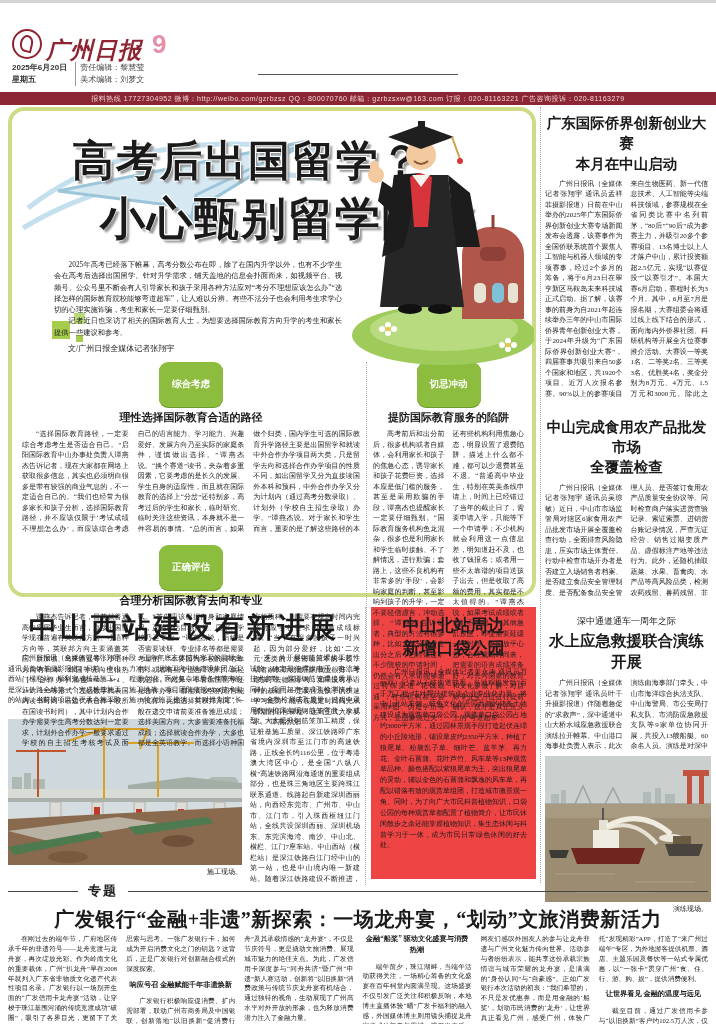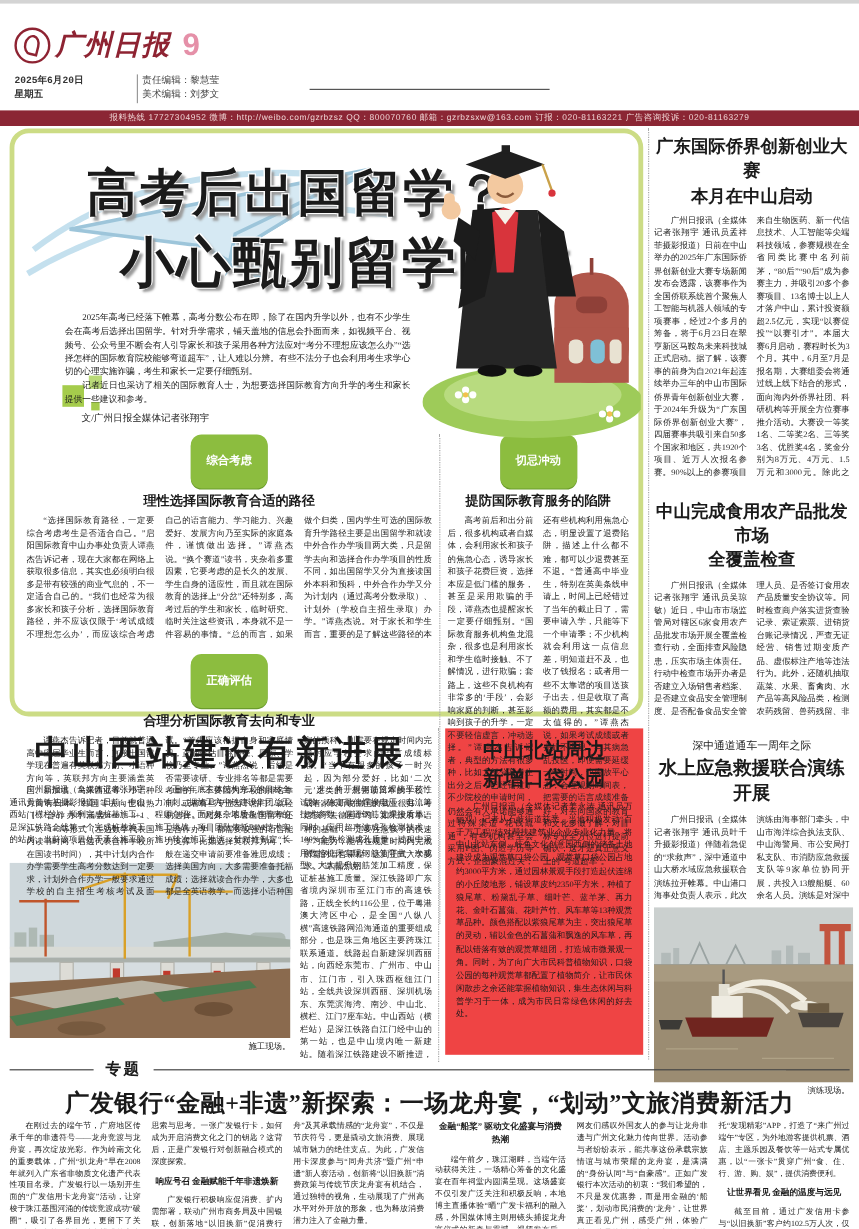--- a/index.html
+++ b/index.html
@@ -5,23 +5,23 @@
   html,body{margin:0;padding:0;background:#fff;}
   .page{position:relative;width:716px;height:1024px;background:#fff;overflow:hidden;
         font-family:"Liberation Serif","DejaVu Serif",serif;color:#1a1a1a;}
   .page-topstrip{position:absolute;top:0;left:0;width:716px;height:3px;background:#d4d4d4;}
 
   
   .masthead{position:relative;height:100px;}
   .logo-wrap{position:absolute;left:12px;top:22px;display:flex;align-items:center;}
   .logo-mark{width:26px;height:26px;border:2.5px solid #8e2332;border-radius:50%;position:relative;margin-right:4px;}
   .logo-mark::after{content:"";position:absolute;left:6px;top:4px;width:9px;height:13px;border:2.5px solid #8e2332;border-radius:50% 50% 0 50%;transform:rotate(14deg);}
-  .logo-text{font-size:23px;font-weight:bold;font-style:italic;color:#8e2332;letter-spacing:1px;}
+  .logo-text{font-size:23px;font-weight:bold;font-style:italic;color:#8e2332;letter-spacing:1px;margin-top:13px;}
   .page-num{font-size:26px;font-weight:bold;color:#e590a8;margin-left:10px;font-style:normal;font-family:"Liberation Sans",sans-serif;}
-  .dateline{position:absolute;left:12px;top:62px;display:flex;align-items:center;font-family:Liberation Mono, monospace;gap:36px;}
+  .dateline{position:absolute;left:12px;top:62px;display:flex;align-items:center;font-family:Liberation Sans, sans-serif;}
   .date-block{font-size:8px;font-weight:bold;color:#333;line-height:1.5;}
   .editor-block{font-size:8px;color:#444;line-height:1.5;border-left:1px solid #999;margin-left:8px;padding-left:4px;}
   .section-title{position:absolute;left:0;right:0;top:8px;text-align:center;font-size:58px;font-weight:900;
                  color:#8c2436;letter-spacing:8px;text-shadow:5px 5px 0 #e6b5c2;}
   .section-sub{position:absolute;left:258px;top:74px;width:200px;text-align:center;border-top:1.5px solid #555;
                padding-top:19px;font-size:11px;letter-spacing:6px;color:#444;font-family:Liberation Mono, monospace;}
   .infobar{position:absolute;left:0;top:92px;width:716px;height:13px;background:#8b2634;color:#f0d6d6;
            font-size:7px;line-height:13px;text-align:center;font-family:"Liberation Sans",sans-serif;letter-spacing:0.5px;}
 
   

